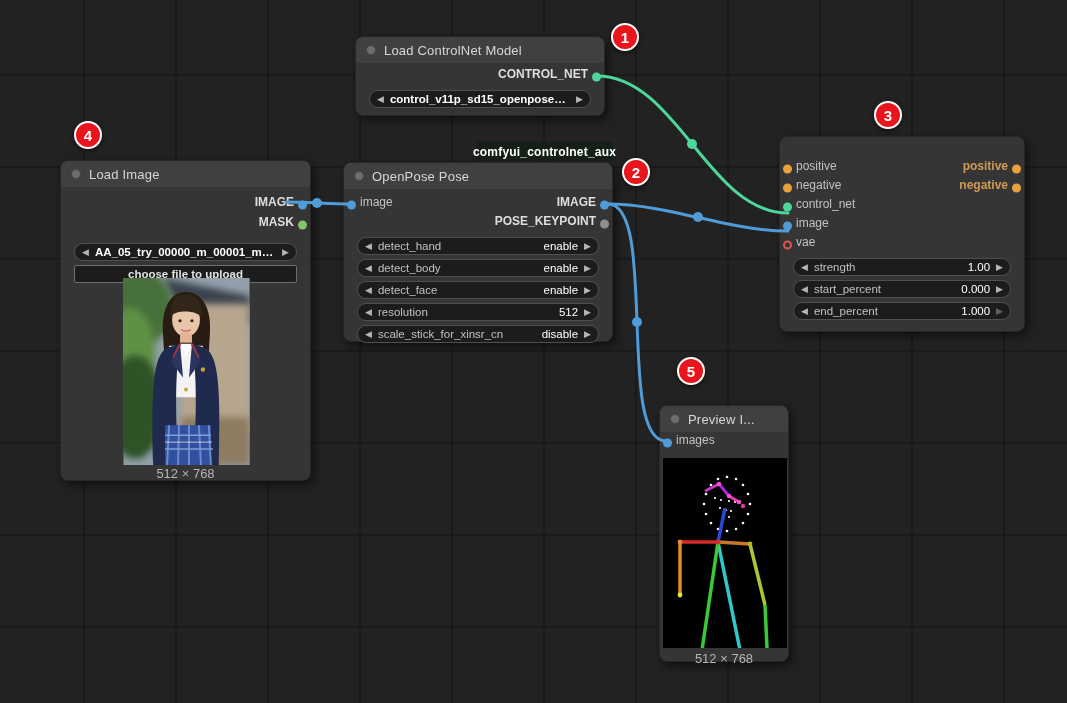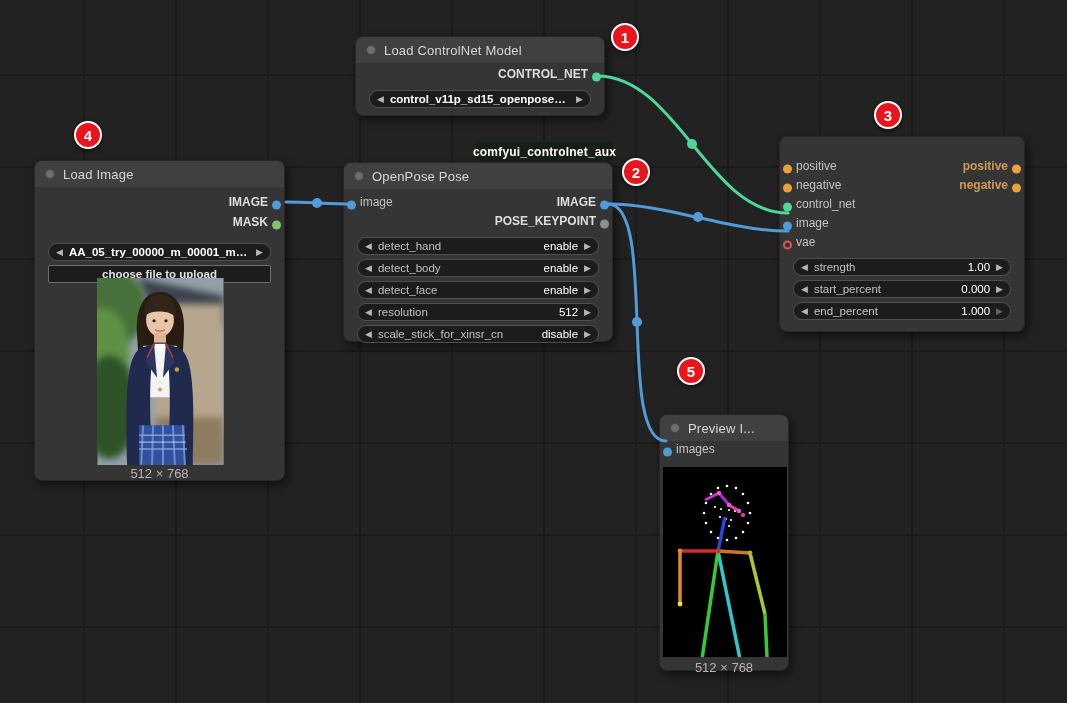--- a/index.html
+++ b/index.html
@@ -179,21 +179,21 @@
       <span class="warrow">▶</span>
     </div>
     <div class="widget">
       <span class="warrow">◀</span>
       <span class="wlabel">end_percent</span>
       <span class="wvalue">1.000</span>
       <span class="warrow" style="opacity:.45">▶</span>
     </div>
   </div>
 
-  <div class="node" style="left:34px;top:160px;width:251px;height:321px">
+  <div class="node" style="left:60px;top:160px;width:251px;height:321px">
     <div class="node-title">
       <span class="collapse-dot"></span>
       <span>Load Image</span>
     </div>
     <div class="srow" style="margin-top:8px;height:20px">
       <span class="out-label">IMAGE</span>
       <span class="slot-dot out-dot" style="background-color: rgb(79, 156, 216);"></span>
     </div>
     <div class="srow" style="height:20px">
       <span class="out-label">MASK</span>
@@ -240,21 +240,21 @@
         <circle cx="80" cy="92" r="2.2" fill="#c9a23c"></circle>
         <rect x="42" y="148" width="46" height="40" fill="#3250a0"></rect>
         <path d="M46,148 L44,188 M56,148 L55,188 M66,148 L66,188 M76,148 L78,188 M86,148 L88,188" stroke="#6d8ccc" stroke-width="2"></path>
         <path d="M42,158 L88,158 M42,172 L90,172" stroke="#7fa0d8" stroke-width="1.5"></path>
         <path d="M42,165 L89,165" stroke="#e8e8e8" stroke-width=".8"></path>
       </svg>
     </div>
     <div class="caption" style="top:305px">512 × 768</div>
   </div>
 
-  <div class="node" style="left:659px;top:414px;width:130px;height:257px">
+  <div class="node" style="left:659px;top:405px;width:130px;height:257px">
     <div class="node-title">
       <span class="collapse-dot"></span>
       <span>Preview I...</span>
     </div>
     <div class="srow" style="margin-top:1px;height:20px">
       <span class="slot-dot in-dot" style="background-color: rgb(79, 156, 216);"></span>
       <span class="in-label">images</span>
     </div>
     <div class="img-frame" style="left:3px;top:52px;width:124px;height:190px">
       <svg width="124" height="190" viewBox="0 0 124 190">

